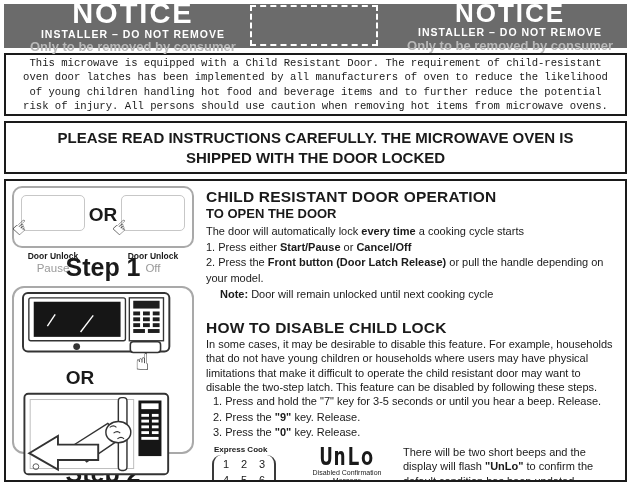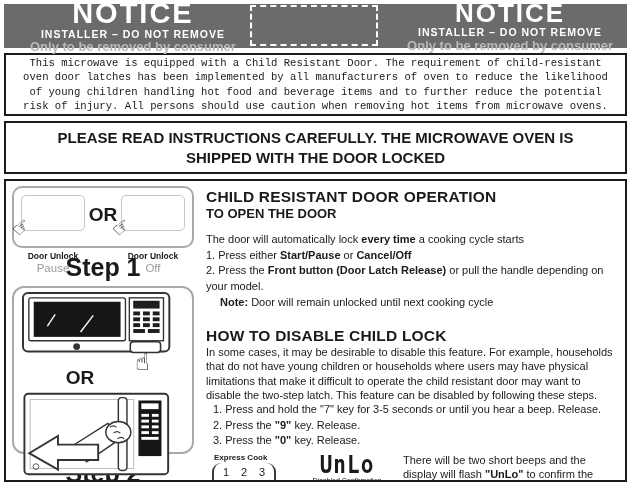--- a/index.html
+++ b/index.html
@@ -55,21 +55,21 @@
              transform:rotate(-42deg); color:#1a1a1a; }
   .step-label { font-size:25px; font-weight:bold; margin:5px 0 4px 0; }
 
   .step2-panel { height:168px; border-radius:12px; padding:3px 4px 0 4px;
                  position:relative; text-align:center; }
   .or-step2 { font-size:19px; font-weight:bold; text-align:center;
               margin:-4px 46px 0 0; }
 
   
   .h-big { font-size:15.5px; font-weight:bold; letter-spacing:.2px; }
-  .h-sub { font-size:13px; font-weight:bold; margin-bottom:11px; }
+  .h-sub { font-size:13px; font-weight:bold; margin-bottom:3px; }
   .body-t { font-size:11px; line-height:1.3; }
   .steps-t { font-size:11px; line-height:1.42; }
   .note-t { font-size:11px; margin-left:14px; line-height:1.4; }
   .sec-gap { margin-top:17px; }
   .num-steps { margin-left:7px; }
 
   
   .bottom-row { display:flex; margin-top:4px; }
   .keypad { width:95px; flex:none; position:relative; height:100px; }
   .kp-title { font-size:8px; font-weight:bold; margin-left:8px; }

